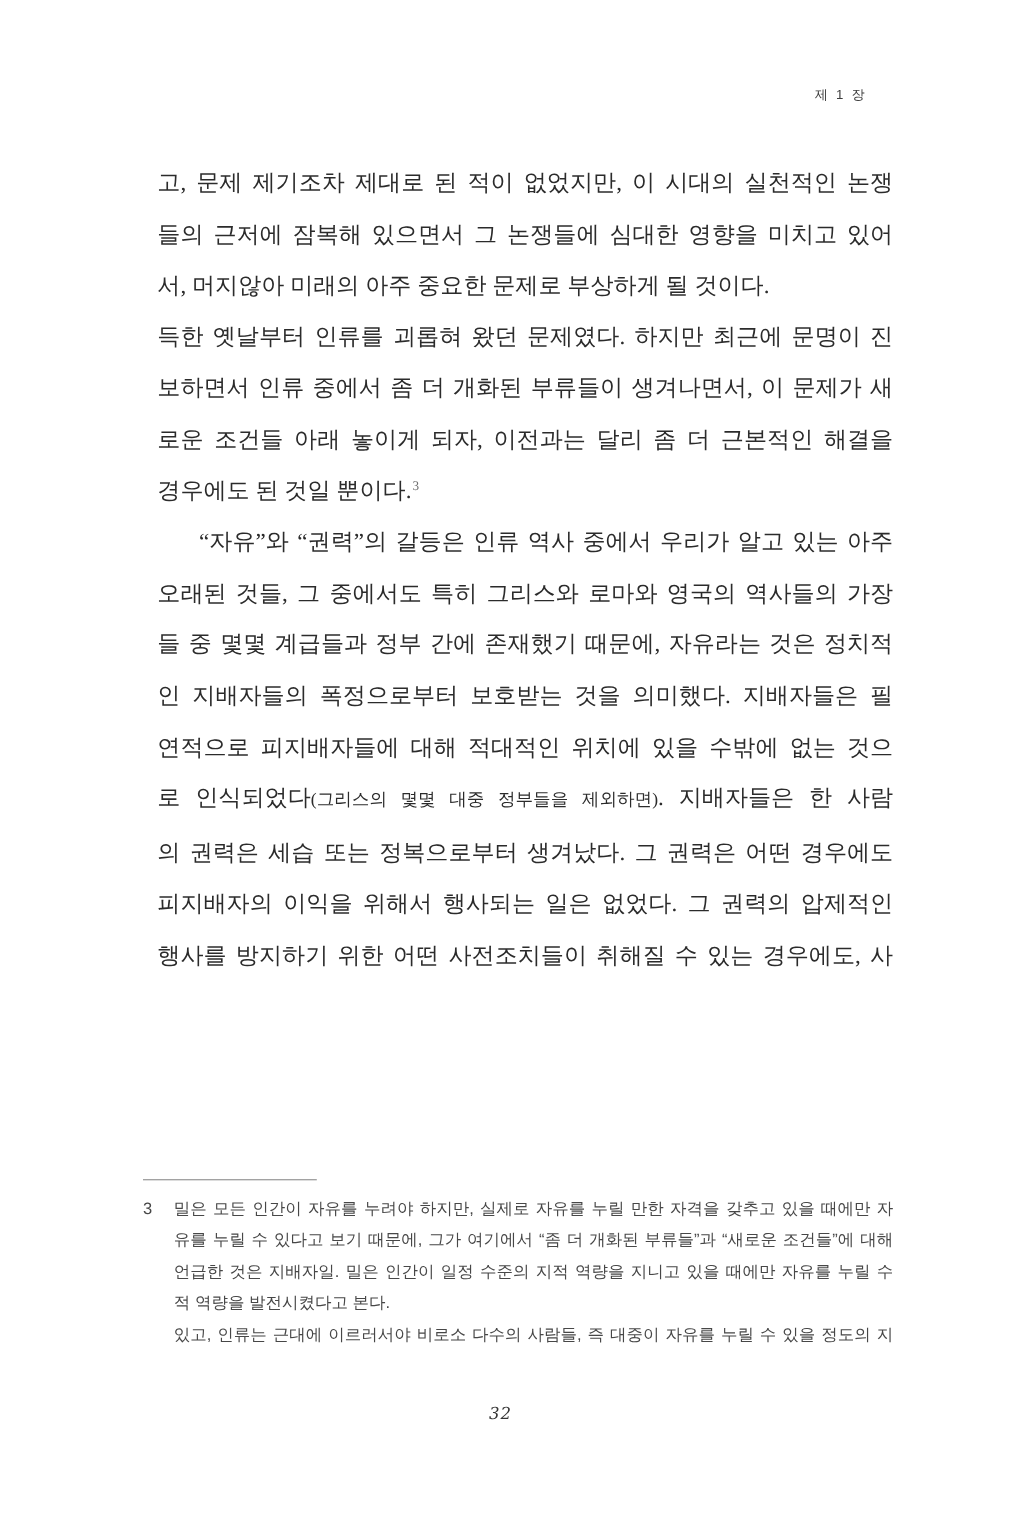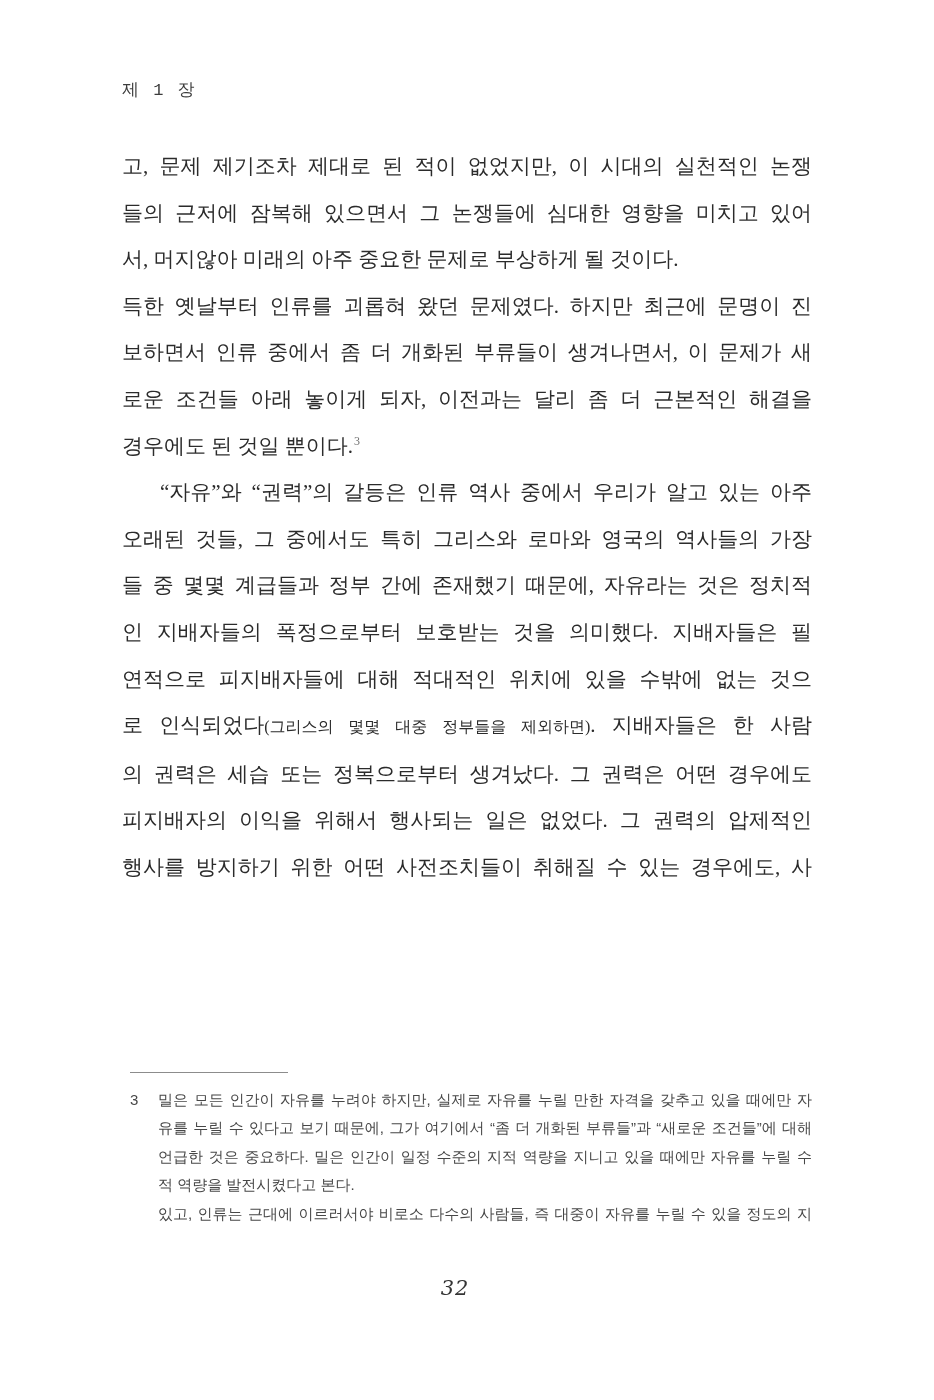--- a/index.html
+++ b/index.html
@@ -8,40 +8,41 @@
     width: 934px;
     height: 1400px;
     background: #ffffff;
     overflow: hidden;
   }
   .chapter-header {
     position: absolute;
     left: 122px;
     top: 78px;
     width: 666px;
-    text-align: left;
-    font-family: Liberation Mono, monospace;
-    font-size: 17px;
+    text-align: right;
+    font-family: Liberation Sans, sans-serif;
+    font-size: 12px;
     letter-spacing: 2px;
     color: #3c3c3c;
   }
   .body-text {
     position: absolute;
     left: 122px;
     top: 143px;
     width: 690px;
     font-family: "Liberation Serif", "DejaVu Serif", serif;
     font-size: 21px;
     line-height: 46.6px;
     color: #2b2b2b;
     word-break: keep-all;
   }
   .line {
     text-align: justify;
     text-align-last: justify;
+    margin-left: 21px;
   }
   .line.end {
     text-align: left;
     text-align-last: left;
   }
   .line.indent { text-indent: 38px; }
   .paren-small { font-size: 16px; }
   sup.fn-ref {
     font-size: 12px;
     color: #6f6f6f;
@@ -83,21 +84,21 @@
     text-align-last: left;
   }
   .page-number {
     position: absolute;
     left: 122px;
     top: 1276px;
     width: 666px;
     text-align: center;
     font-family: "DejaVu Serif", "Liberation Serif", serif;
     font-style: italic;
-    font-size: 21px;
+    font-size: 15px;
     letter-spacing: 1px;
     color: #343434;
   }
 </style>
 </head>
 <body>
 
 <div class="page">
 
   <div class="chapter-header">제 1 장</div>
@@ -121,21 +122,21 @@
     <div class="line">행사를 방지하기 위한 어떤 사전조치들이 취해질 수 있는 경우에도, 사</div>
   </div>
 
   <div class="fn-separator"></div>
 
   <div class="footnote">
     <div class="fn-marker">3</div>
     <div class="fn-lines">
       <div class="fn-line">밀은 모든 인간이 자유를 누려야 하지만, 실제로 자유를 누릴 만한 자격을 갖추고 있을 때에만 자</div>
       <div class="fn-line">유를 누릴 수 있다고 보기 때문에, 그가 여기에서 “좀 더 개화된 부류들”과 “새로운 조건들”에 대해</div>
-      <div class="fn-line">언급한 것은 중요하다. 밀은 인간이 일정 수준의 지적 역량을 지니고 있을 때에만 자유를 누릴 수</div>
+      <div class="fn-line">언급한 것은 지배자일. 밀은 인간이 일정 수준의 지적 역량을 지니고 있을 때에만 자유를 누릴 수</div>
       <div class="fn-line end">적 역량을 발전시켰다고 본다.</div>
       <div class="fn-line">있고, 인류는 근대에 이르러서야 비로소 다수의 사람들, 즉 대중이 자유를 누릴 수 있을 정도의 지</div>
     </div>
   </div>
 
   <div class="page-number">32</div>
 
 </div>
 
 </body></html>

